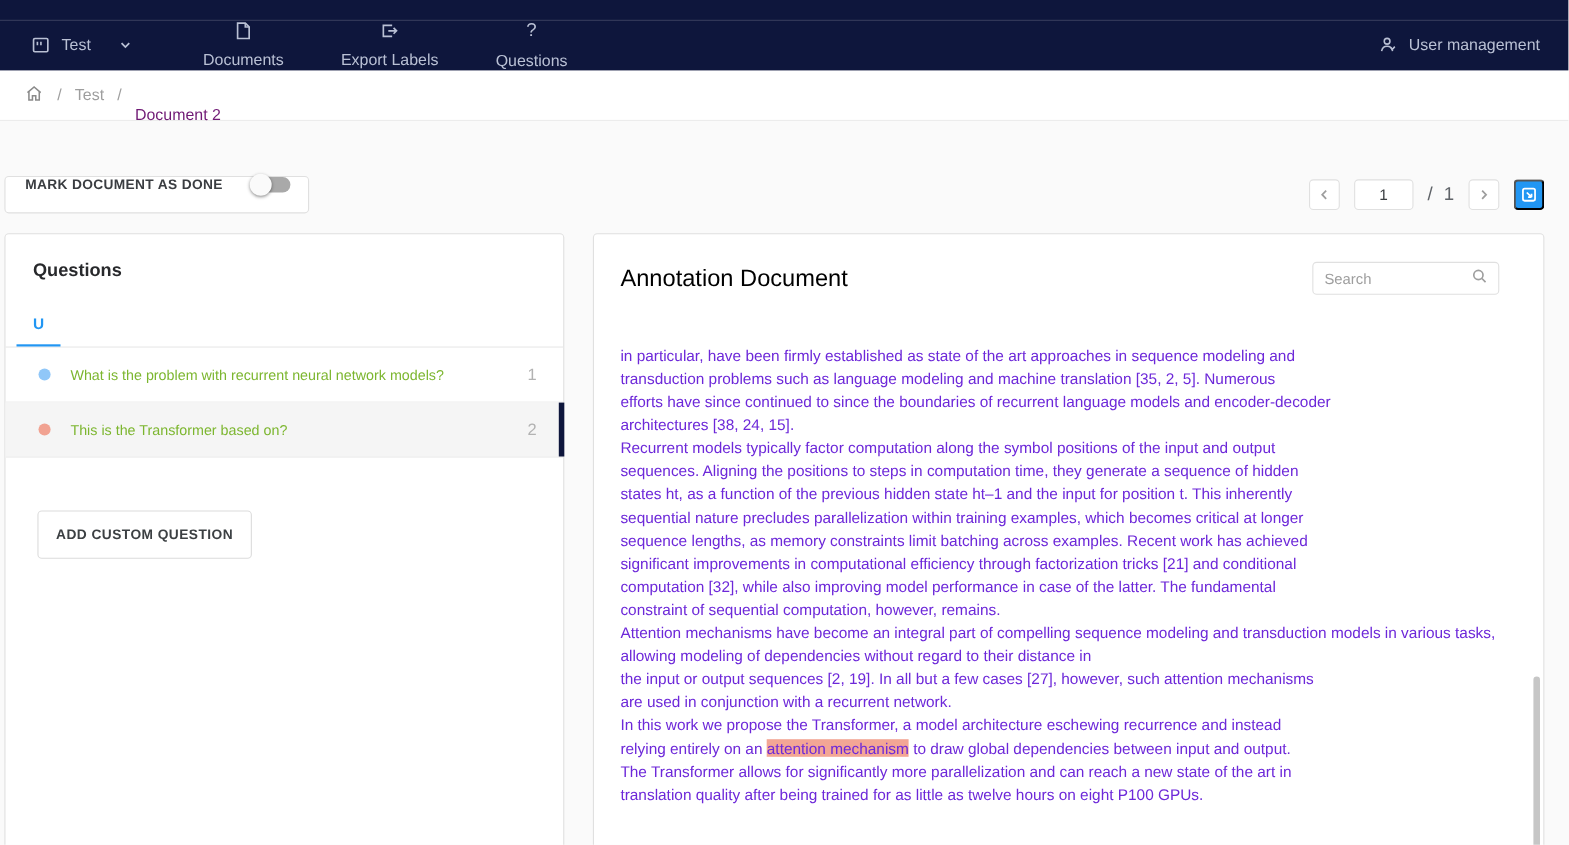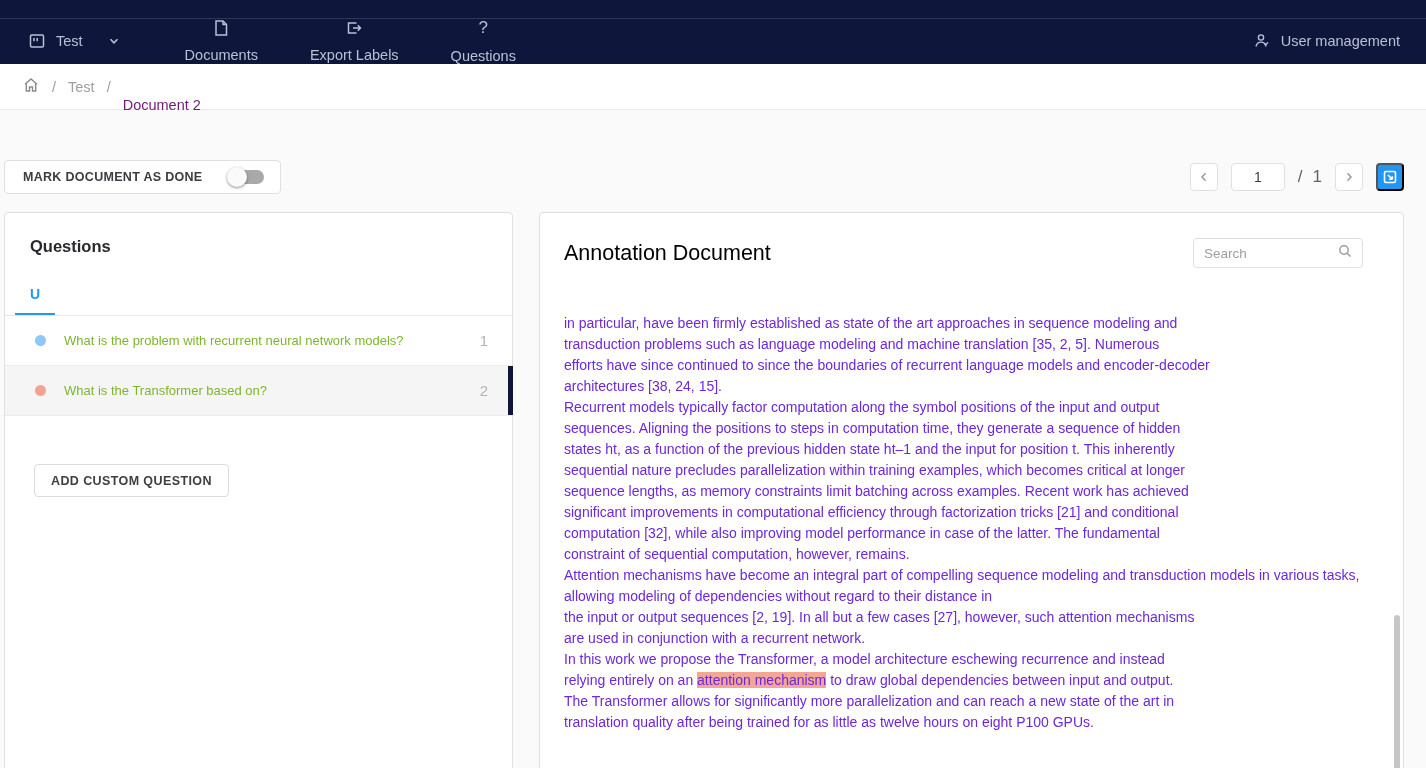--- a/index.html
+++ b/index.html
@@ -23,21 +23,21 @@
   .qmark { font-size:17px; color:var(--navbar-text,#b9c0d4); }
 
   
   .breadcrumb { height:46px; background:#fff; border-bottom:1px solid #ececec; display:flex; align-items:center; gap:12px; padding:0 22px; font-size:14.5px; color:#9e9e9e; }
   .crumb-sep { color:#9e9e9e; }
   .crumb-link { color:#9e9e9e; cursor:pointer; }
   .crumb-current { color:#701a75;margin-top:36px; }
 
   
   .toolbar-row { margin:50px 22px 0 4px; display:flex; justify-content:space-between; align-items:center; }
-  .mark-card { background:#fff; border:1px solid var(--border,#e0e0e0); border-radius:4px; height:34px; display:flex; align-items:center; gap:28px; padding:0 16px 0 18px; }
+  .mark-card { background:#fff; border:1px solid var(--border,#e0e0e0); border-radius:4px; height:34px; display:flex; gap:28px; padding:0 16px 0 18px; }
   .mark-label { font-size:12.5px; font-weight:700; letter-spacing:.3px; color:#3a3d41; }
   .switch { position:relative; width:34px; height:14px; cursor:pointer; }
   .switch-track { display:block; width:34px; height:14px; border-radius:7px; background:#a9a9a9; }
   .switch-thumb { position:absolute; left:-3px; top:-3px; width:20px; height:20px; border-radius:50%; background:#fafafa; box-shadow:0 1px 3px rgba(0,0,0,.45); }
 
   .pagination { display:flex; align-items:center; gap:13px; }
   .page-btn { width:28px; height:28px; background:#fff; border:1px solid var(--border,#e0e0e0); border-radius:4px; display:flex; align-items:center; justify-content:center; color:#9e9e9e; cursor:pointer; }
   .page-input { width:54px; height:28px; border:1px solid var(--border,#e0e0e0); border-radius:4px; text-align:center; font-size:14px; color:#3c4043; background:#fff; font-family:inherit; }
   .page-sep { color:#5f6368; font-size:17px; display:flex; align-items:center; gap:10px; }
   .select-btn { width:28px; height:28px; background:var(--accent-blue,#2196f3); border-radius:4px; display:flex; align-items:center; justify-content:center; color:#fff; cursor:pointer; }
@@ -51,21 +51,21 @@
   .tabs { margin-top:30px; border-bottom:1px solid #e8e8e8; padding-left:10px; display:flex; }
   .tab { min-width:40px; text-align:center; color:var(--accent-blue,#2196f3); font-size:14px; font-weight:700; padding:0 4px 11px; border-bottom:2px solid var(--accent-blue,#2196f3); cursor:pointer; }
 
   .q-row { display:flex; align-items:center; padding:14px 24px 14px 20px; position:relative; border-bottom:1px solid #ededed; cursor:pointer; }
   .q-row.selected { background:var(--selected-row-bg,#f5f5f5); }
   .q-dot { width:11px; height:11px; border-radius:50%; margin:0 18px 0 10px; flex:none; }
   .q-text { width:392px; font-size:13px; line-height:21px; color:var(--question-text-green,#7cb62f); }
   .q-num { margin-left:auto; color:#b2b2b2; font-size:15px; }
   .sel-bar { position:absolute; right:-1px; top:0; bottom:0; width:5px; background:var(--selected-row-bar,#0e163c); }
 
-  .add-btn { margin:48px 0 0 29px; height:33px; padding:0 16px; background:#fff; border:1px solid #dcdcdc; border-radius:4px; font-size:12.5px; font-weight:700; letter-spacing:.4px; color:#3c4043; font-family:inherit; cursor:pointer; }
+  .add-btn { margin:48px 0 0 29px; height:44px; padding:0 16px; background:#fff; border:1px solid #dcdcdc; border-radius:4px; font-size:12.5px; font-weight:700; letter-spacing:.4px; color:#3c4043; font-family:inherit; cursor:pointer; }
 
   .doc-panel { flex:1; position:relative; overflow:hidden; }
   .dp-header { display:flex; justify-content:space-between; align-items:center; padding:25px 40px 0 24px; }
   .dp-title { font-size:21.5px; color:#000000; font-weight:400; }
   .search-box { width:170px; height:30px; border:1px solid var(--border,#e0e0e0); border-radius:4px; display:flex; align-items:center; padding:0 9px 0 10px; background:#fff; }
   .search-input { border:none; outline:none; flex:1; min-width:0; font-size:13.5px; color:#3c4043; font-family:inherit; background:transparent; }
   .search-input::placeholder { color:#9e9e9e; }
   .search-box svg { color:#9e9e9e; flex:none; }
 
   .doc-text { margin:45px 24px 0 24px; font-size:14px; line-height:21px; color:#6d28d9; }
@@ -191,21 +191,21 @@
     </div>
 
     <div class="q-row">
       <span class="q-dot" style="background-color: rgb(144, 199, 248);"></span>
       <span class="q-text">What is the problem with recurrent neural network models?</span>
       <span class="q-num">1</span>
     </div>
 
     <div class="q-row selected">
       <span class="q-dot" style="background-color: rgb(241, 162, 145);"></span>
-      <span class="q-text">What is the Transformer based on?</span>
+      <span class="q-text">This is the Transformer based on?</span>
       <span class="q-num">2</span>
       <span class="sel-bar"></span>
     </div>
 
     <button class="add-btn">ADD CUSTOM QUESTION</button>
   </section>
 
   <section class="panel doc-panel">
     <div class="dp-header">
       <h1 class="dp-title">Annotation Document</h1>

